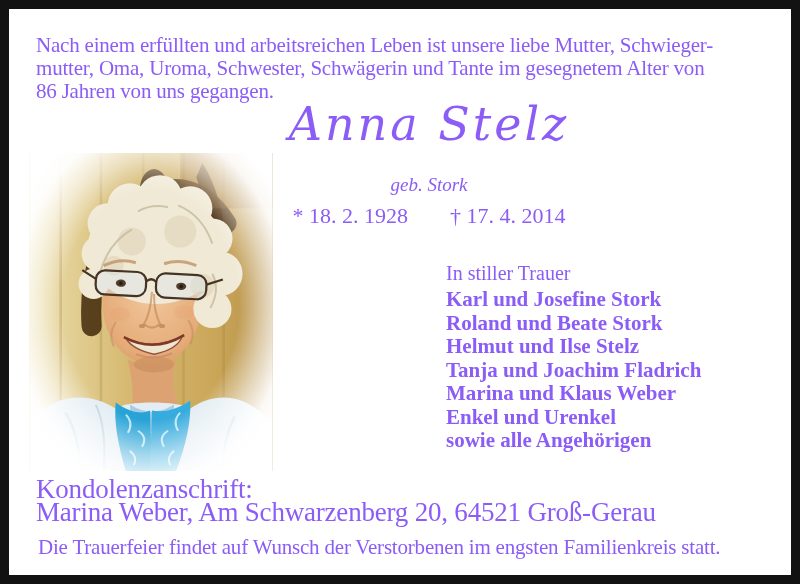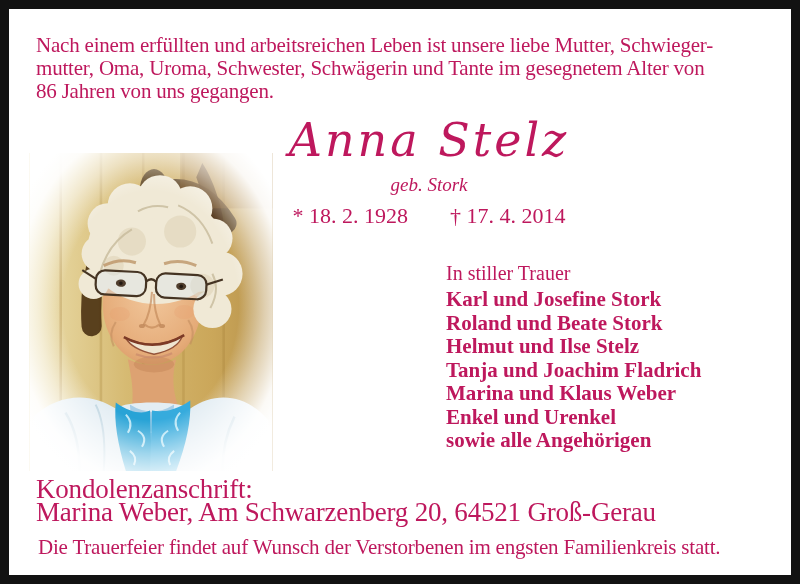--- a/index.html
+++ b/index.html
@@ -4,30 +4,30 @@
 <style>
   html,body{margin:0;padding:0;background:#e8e8e8;}
   .page{
     position:relative;
     width:800px;height:584px;
     background:#ffffff;
     border:9px solid #121212;
     box-sizing:border-box;
     overflow:hidden;
     font-family:"Liberation Serif", serif;
-    color:#be185d;
+    color:#8b5cf6;
   }
   .intro{
     position:absolute;left:27px;top:25px;right:24px;
     font-size:21px;line-height:23px;letter-spacing:-0.2px;
     white-space:nowrap;
   }
   .centered{position:absolute;left:95px;width:650px;text-align:center;}
   .deceased-name{
-    top:108px;
+    top:92px;
     font-family:"DejaVu Serif", serif;
     font-style:italic;font-weight:400;
     font-size:46px;line-height:1;
     letter-spacing:3px;
   }
   .maiden-name{top:165px;font-size:19px;font-style:italic;}
   .dates{top:194px;font-size:22px;}
   .dates .birth{margin-right:42px;}
   .photo{position:absolute;left:20px;top:144px;width:244px;height:318px;}
   .photo svg{display:block;width:100%;height:100%;}

